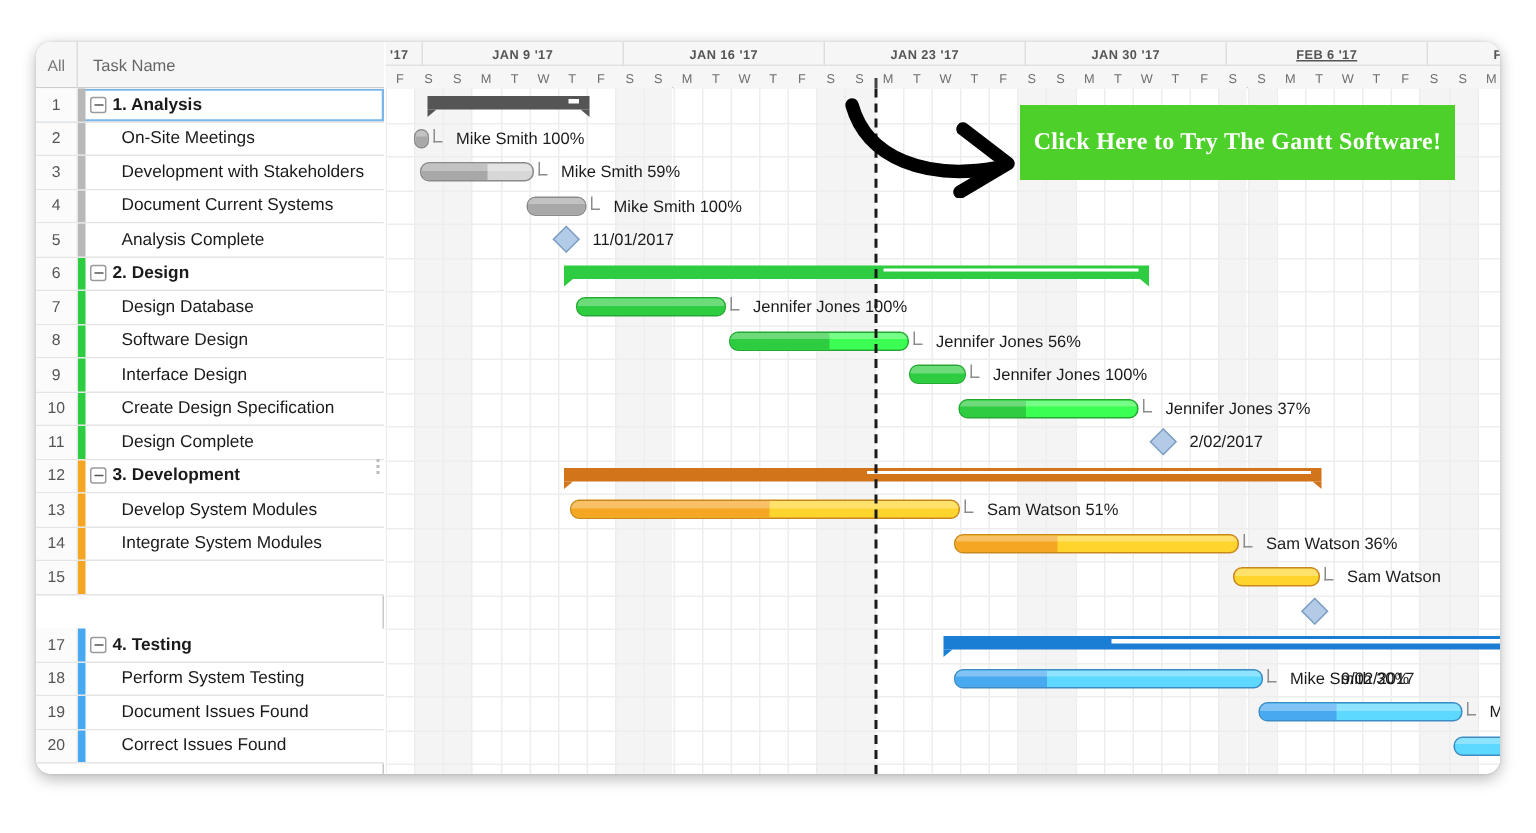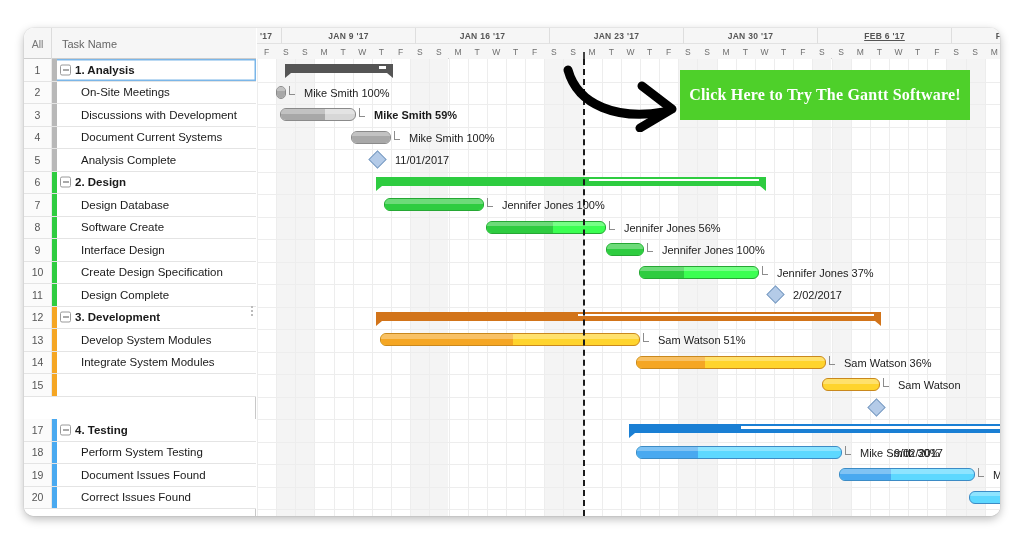--- a/index.html
+++ b/index.html
@@ -249,21 +249,21 @@
             <div class="tname parent">1. Analysis</div>
           </div>
           <div class="grow" style="top: 22.5px;">
             <div class="num">2</div>
             <div class="stripe" style="background: rgb(184, 184, 184);"></div>
             <div class="tname child">On-Site Meetings</div>
           </div>
           <div class="grow" style="top: 45px;">
             <div class="num">3</div>
             <div class="stripe" style="background: rgb(184, 184, 184);"></div>
-            <div class="tname child">Discussions with Development</div>
+            <div class="tname child">Development with Stakeholders</div>
           </div>
           <div class="grow" style="top: 67.5px;">
             <div class="num">4</div>
             <div class="stripe" style="background: rgb(184, 184, 184);"></div>
             <div class="tname child">Document Current Systems</div>
           </div>
           <div class="grow" style="top: 90px;">
             <div class="num">5</div>
             <div class="stripe" style="background: rgb(184, 184, 184);"></div>
             <div class="tname child">Analysis Complete</div>
@@ -277,21 +277,21 @@
             <div class="tname parent">2. Design</div>
           </div>
           <div class="grow" style="top: 135px;">
             <div class="num">7</div>
             <div class="stripe" style="background: rgb(46, 204, 64);"></div>
             <div class="tname child">Design Database</div>
           </div>
           <div class="grow" style="top: 157.5px;">
             <div class="num">8</div>
             <div class="stripe" style="background: rgb(46, 204, 64);"></div>
-            <div class="tname child">Software Create</div>
+            <div class="tname child">Software Design</div>
           </div>
           <div class="grow" style="top: 180px;">
             <div class="num">9</div>
             <div class="stripe" style="background: rgb(46, 204, 64);"></div>
             <div class="tname child">Interface Design</div>
           </div>
           <div class="grow" style="top: 202.5px;">
             <div class="num">10</div>
             <div class="stripe" style="background: rgb(46, 204, 64);"></div>
             <div class="tname child">Create Design Specification</div>
@@ -485,21 +485,21 @@
           <div class="bar" style="left: 19px; width: 10px; top: 26.5px; background: rgb(215, 215, 215); border: 1px solid rgb(138, 138, 138);">
             <div class="prog" style="width: 100%; background: rgb(168, 168, 168);"></div>
             <div class="sheen"></div>
           </div>
           <div class="blabel" style="left: 47px; top: 27.5px;">Mike Smith  100%</div>
           <div class="link" style="left: 32px; top: 26.5px; width: 6px; height: 9px;"></div>
           <div class="bar" style="left: 23px; width: 76px; top: 49px; background: rgb(215, 215, 215); border: 1px solid rgb(138, 138, 138);">
             <div class="prog" style="width: 59%; background: rgb(168, 168, 168);"></div>
             <div class="sheen"></div>
           </div>
-          <div class="blabel" style="left: 117px; top: 50px; font-weight: bold;">Mike Smith  59%</div>
+          <div class="blabel" style="left: 117px; top: 50px;">Mike Smith  59%</div>
           <div class="link" style="left: 102px; top: 49px; width: 6px; height: 9px;"></div>
           <div class="bar" style="left: 94px; width: 40px; top: 71.5px; background: rgb(215, 215, 215); border: 1px solid rgb(138, 138, 138);">
             <div class="prog" style="width: 100%; background: rgb(168, 168, 168);"></div>
             <div class="sheen"></div>
           </div>
           <div class="blabel" style="left: 152px; top: 72.5px;">Mike Smith  100%</div>
           <div class="link" style="left: 137px; top: 71.5px; width: 6px; height: 9px;"></div>
           <div class="milestone" style="left: 114px; top: 94px;"></div>
           <div class="blabel" style="left: 138px; top: 95px;">11/01/2017</div>
           <div class="summary" style="left: 119px; width: 390px; top: 117.5px;">

